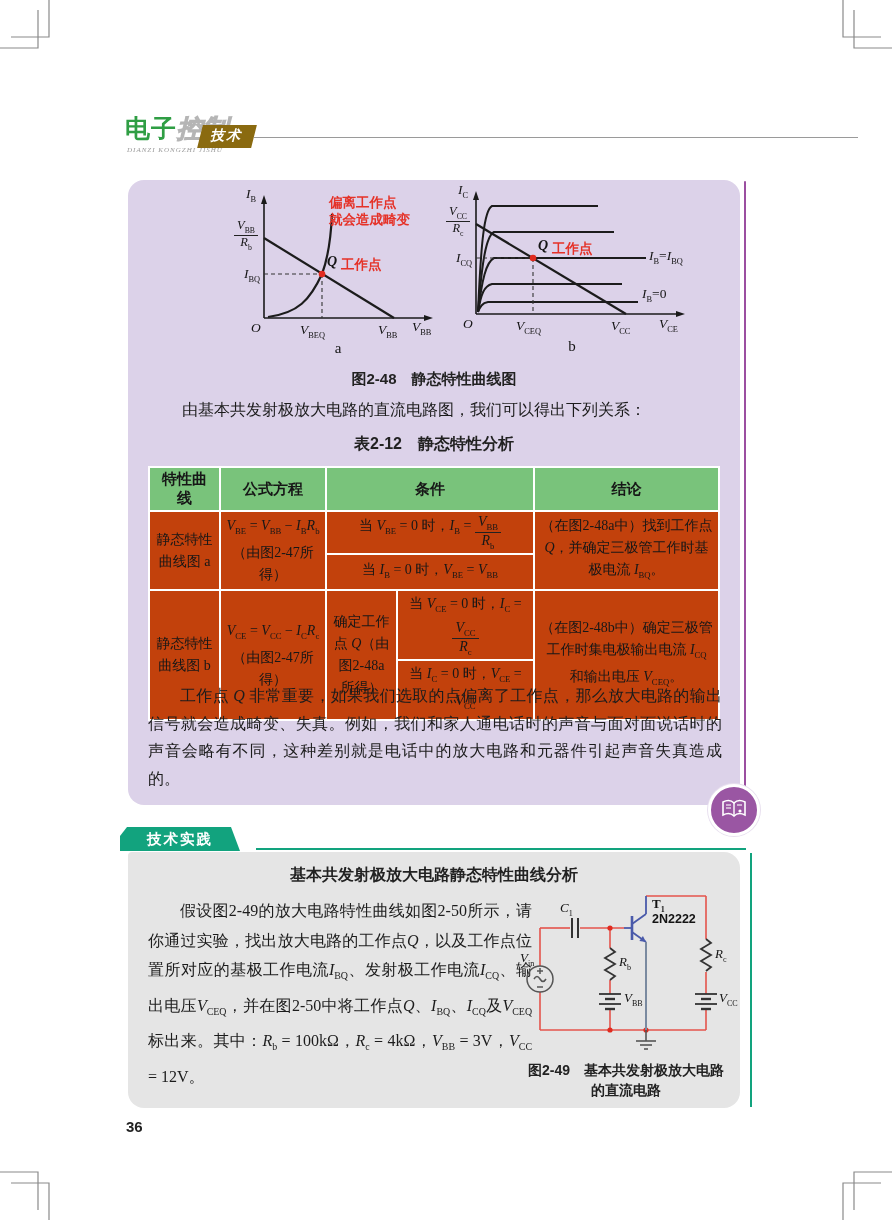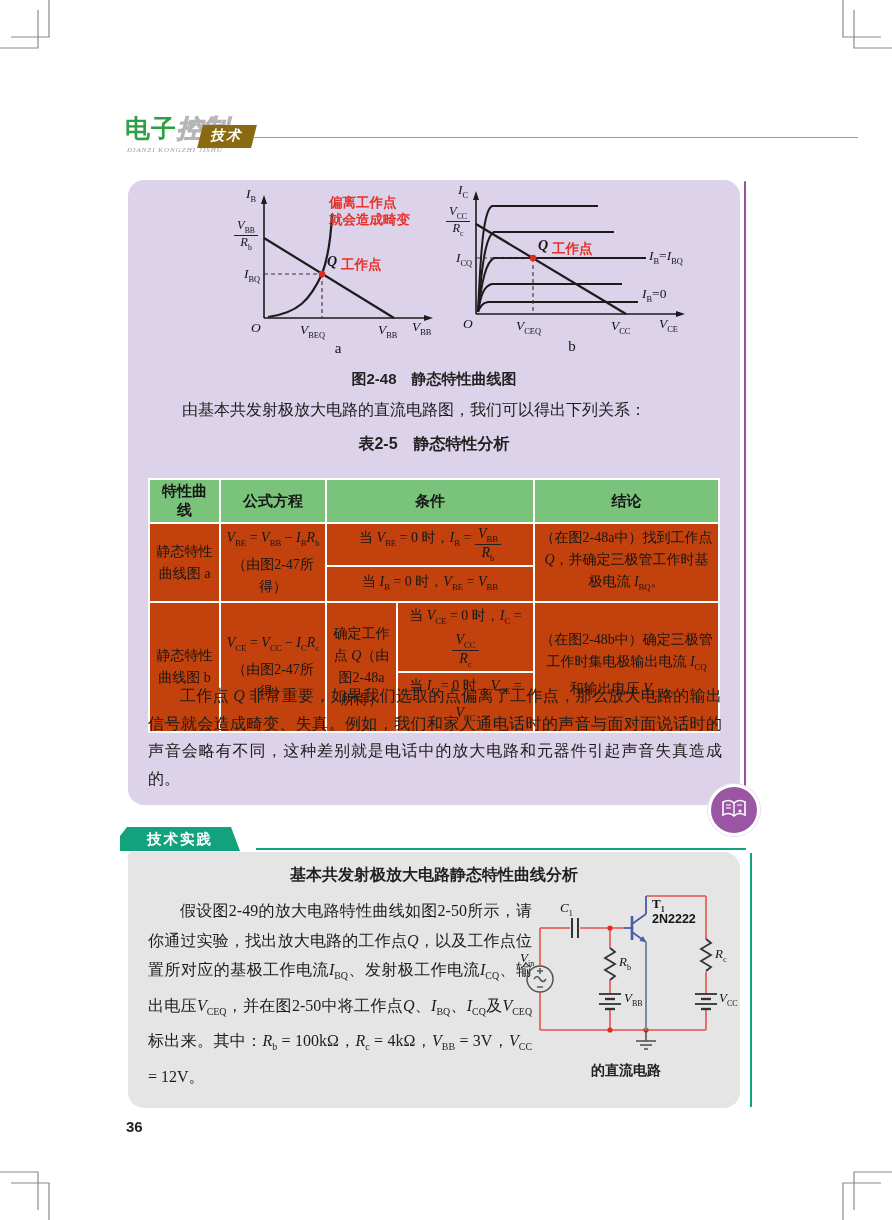--- a/index.html
+++ b/index.html
@@ -44,21 +44,21 @@
   .gtag{position:absolute;left:0;width:100%;text-align:center;
         font-family:"Liberation Serif","DejaVu Serif",serif;font-size:15px;color:#141414;}
 
   .fig-caption{position:absolute;left:0;width:100%;text-align:center;font-weight:bold;
                font-size:15px;color:#222;}
   .body-text{font-family:"Liberation Serif","DejaVu Serif",serif;font-size:16px;color:#1c1c1c;
              line-height:27.5px;text-align:justify;text-indent:2em;}
 
   
   table.t210{border-collapse:collapse;table-layout:fixed;
-             font-family:"Liberation Serif","DejaVu Serif",serif;font-size:14px;color:#171717;margin-top:12px;}
+             font-family:"Liberation Serif","DejaVu Serif",serif;font-size:14px;color:#171717;}
   table.t210 th{background:#79c37b;font-weight:bold;font-size:15px;height:32px;
                 font-family:"Liberation Sans","DejaVu Sans",sans-serif;}
   table.t210 td,table.t210 th{border:2.5px solid #ffffff;text-align:center;vertical-align:middle;
                 padding:2px 5px;}
   table.t210 td{background:#c2410c;line-height:22px;}
   td.tl{text-align:left;padding:4px 8px;line-height:23px;}
   .h-a{height:36px;} .h-b{height:48px;}
 
   
   .book-badge{left:708px;top:784px;width:46px;height:46px;border-radius:50%;
@@ -181,21 +181,21 @@
       <div class="glabel" style="left:196px;top:100px;"><span class="m"><i>I</i><sub>B</sub></span><span>=0</span></div>
       <div class="gq" style="left:92px;top:52px;"><span class="m"><i>Q</i></span></div>
       <div class="gqtxt" style="left:106px;top:54px;">工作点</div>
       <div class="gtag" style="top:152px;">b</div>
     </div>
 
     <div class="fig-caption" style="top:190px;">图2-48　静态特性曲线图</div>
 
     <div class="abs body-text" style="left:22px;top:216px;width:568px;">由基本共发射极放大电路的直流电路图，我们可以得出下列关系：</div>
 
-    <div class="fig-caption" style="top:254px;font-size:16px;">表2-5　静态特性分析</div>
+    <div class="fig-caption" style="top:254px;font-size:16px;">表2-12　静态特性分析</div>
 
     <div class="abs" style="left:20px;top:286px;">
       <table class="t210">
         <colgroup>
             <col style="width:71px">
             <col style="width:106px">
             <col style="width:71px">
             <col style="width:137px">
             <col style="width:185px">
           </colgroup>
@@ -330,20 +330,21 @@
       <div class="clabel" style="left:132px;top:12px;font-weight:bold;"><span class="m"><b>T</b><sub>1</sub></span></div>
       <div class="cmodel" style="left:132px;top:28px;">2N2222</div>
       <div class="clabel" style="left:0px;top:66px;"><span class="m"><i>V</i><sub>in</sub></span></div>
       <div class="clabel" style="left:99px;top:70px;"><span class="m"><i>R</i><sub>b</sub></span></div>
       <div class="clabel" style="left:104px;top:106px;"><span class="m"><i>V</i><sub>BB</sub></span></div>
       <div class="clabel" style="left:195px;top:62px;"><span class="m"><i>R</i><sub>c</sub></span></div>
       <div class="clabel" style="left:199px;top:106px;"><span class="m"><i>V</i><sub>CC</sub></span></div>
     </div>
 
     <div class="circ-caption">
+      <div>图2-49　基本共发射极放大电路</div>
       <div>的直流电路</div>
     </div>
   </div>
 
   <div class="abs teal-line"></div>
 
   <div class="abs page-number">36</div>
 </div>
 
 </body></html>

